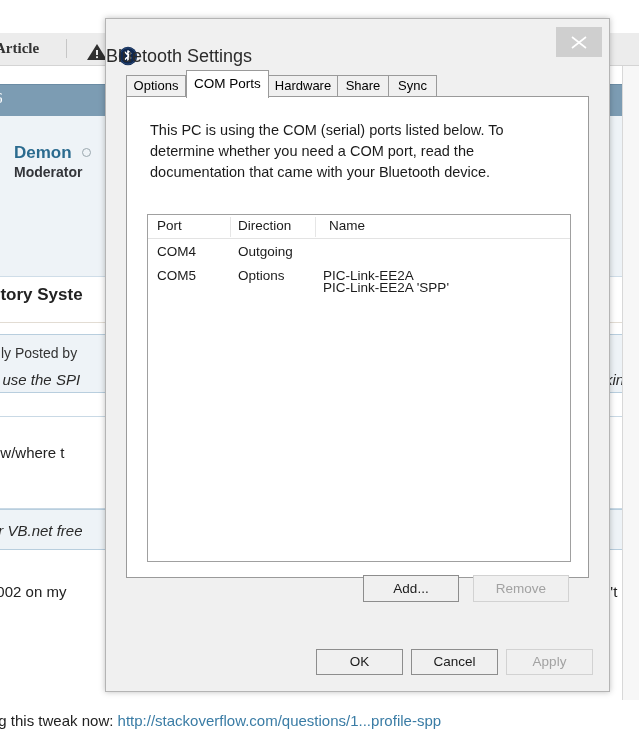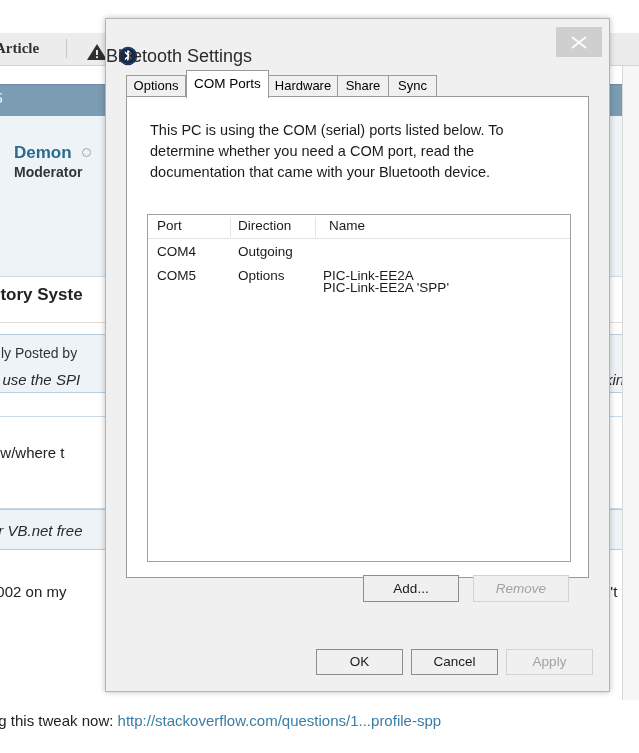--- a/index.html
+++ b/index.html
@@ -170,21 +170,21 @@
   .btn{
     position:absolute;
     background:#f0f0f0;border:1px solid #adadad;box-sizing:border-box;
     font-size:13.5px;color:#1b1b1b;text-align:center;cursor:pointer;
     font-family:"Liberation Sans", sans-serif;
   }
   .btn.disabled{color:#a2a2a2;border-color:#d2d2d2;background:#f0f0f0;cursor:default;}
   .btn.strong{border-color:#8d8d8d;}
 
   .btn-add{left:236px;top:478px;width:96px;height:27px;line-height:25px;}
-  .btn-remove{left:346px;top:478px;width:96px;height:27px;line-height:25px;font-style:italic;}
+  .btn-remove{left:346px;top:478px;width:96px;height:27px;line-height:25px;}
 
   .btn-ok{left:210px;top:630px;width:87px;height:26px;line-height:24px;}
   .btn-cancel{left:305px;top:630px;width:87px;height:26px;line-height:24px;text-align:center;}
   .btn-apply{left:400px;top:630px;width:87px;height:26px;line-height:24px;}
 </style>
 </head>
 <body>
 
 <div id="bg-page">
 

